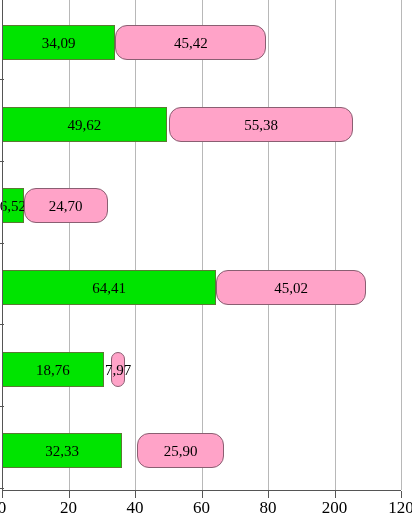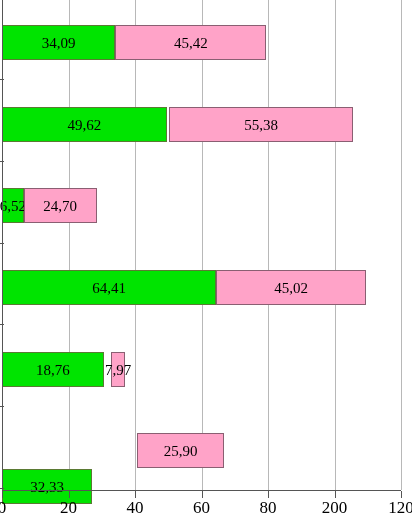--- a/index.html
+++ b/index.html
@@ -94,20 +94,21 @@
     box-sizing: border-box;
     border: 1px solid #6b4452;
   }
   .seg-green {
     background: #00e400;
     border-color: #5a7a33;
   }
   .seg-pink {
     background: #ffa3c8;
     border-color: #8a5f72;
+    border-radius: 12px;
   }
   .seg-label {
     position: absolute;
     top: 50%;
     left: 50%;
     transform: translate(-50%, -50%);
     font-size: 15px;
     color: #000000;
     line-height: 1;
     white-space: nowrap;
@@ -140,42 +141,42 @@
           <span class="seg-label">49,62</span>
         </div>
         <div class="seg seg-pink" style="left: 167px; width: 184.138px;">
           <span class="seg-label">55,38</span>
         </div>
       </div>
       <div class="bar-row" style="top: 188px;">
         <div class="seg seg-green" style="left: 0px; width: 21.679px;">
           <span class="seg-label">6,52</span>
         </div>
-        <div class="seg seg-pink" style="left: 21.679px; width: 73px; padding-left: 30px;">
+        <div class="seg seg-pink" style="left: 21.679px; width: 84px; padding-left: 30px;">
           <span class="seg-label">24,70</span>
         </div>
       </div>
       <div class="bar-row" style="top: 270px;">
         <div class="seg seg-green" style="left: 0px; width: 214.163px;">
           <span class="seg-label">64,41</span>
         </div>
         <div class="seg seg-pink" style="left: 214.163px; width: 149.691px;">
           <span class="seg-label">45,02</span>
         </div>
       </div>
       <div class="bar-row" style="top: 352px;">
         <div class="seg seg-green" style="left: 0px; width: 101.678px;">
           <span class="seg-label">18,76</span>
         </div>
         <div class="seg seg-pink" style="left: 109px; width: 14px;">
           <span class="seg-label">7,97</span>
         </div>
       </div>
       <div class="bar-row" style="top: 433px;">
-        <div class="seg seg-green" style="left: 0px; width: 90px; margin-top: 36px;">
+        <div class="seg seg-green" style="left: 0px; width: 120px;">
           <span class="seg-label">32,33</span>
         </div>
         <div class="seg seg-pink" style="left: 107.497px; width: 86.1175px; margin-left: 28px;">
           <span class="seg-label">25,90</span>
         </div>
       </div>
     </div>
 
   <div class="axis-line-y"></div>
   <div class="axis-line-x"></div>

